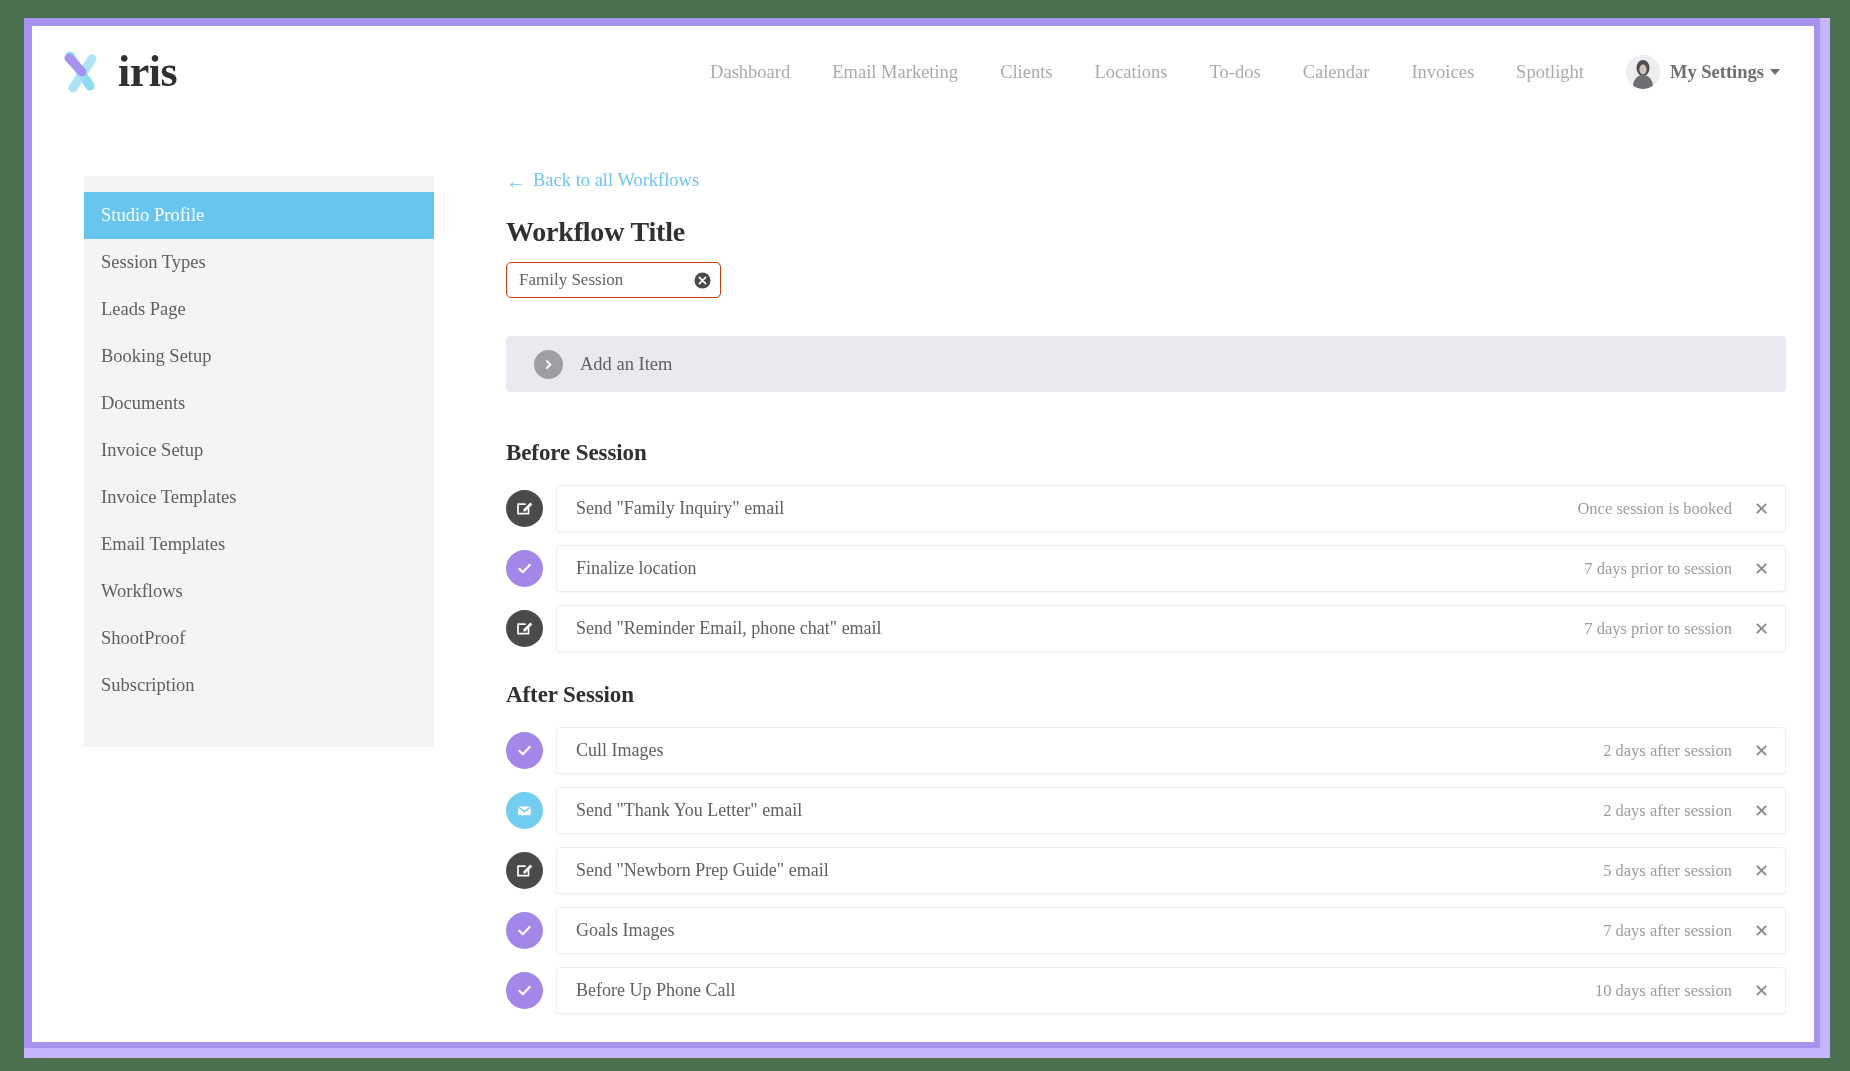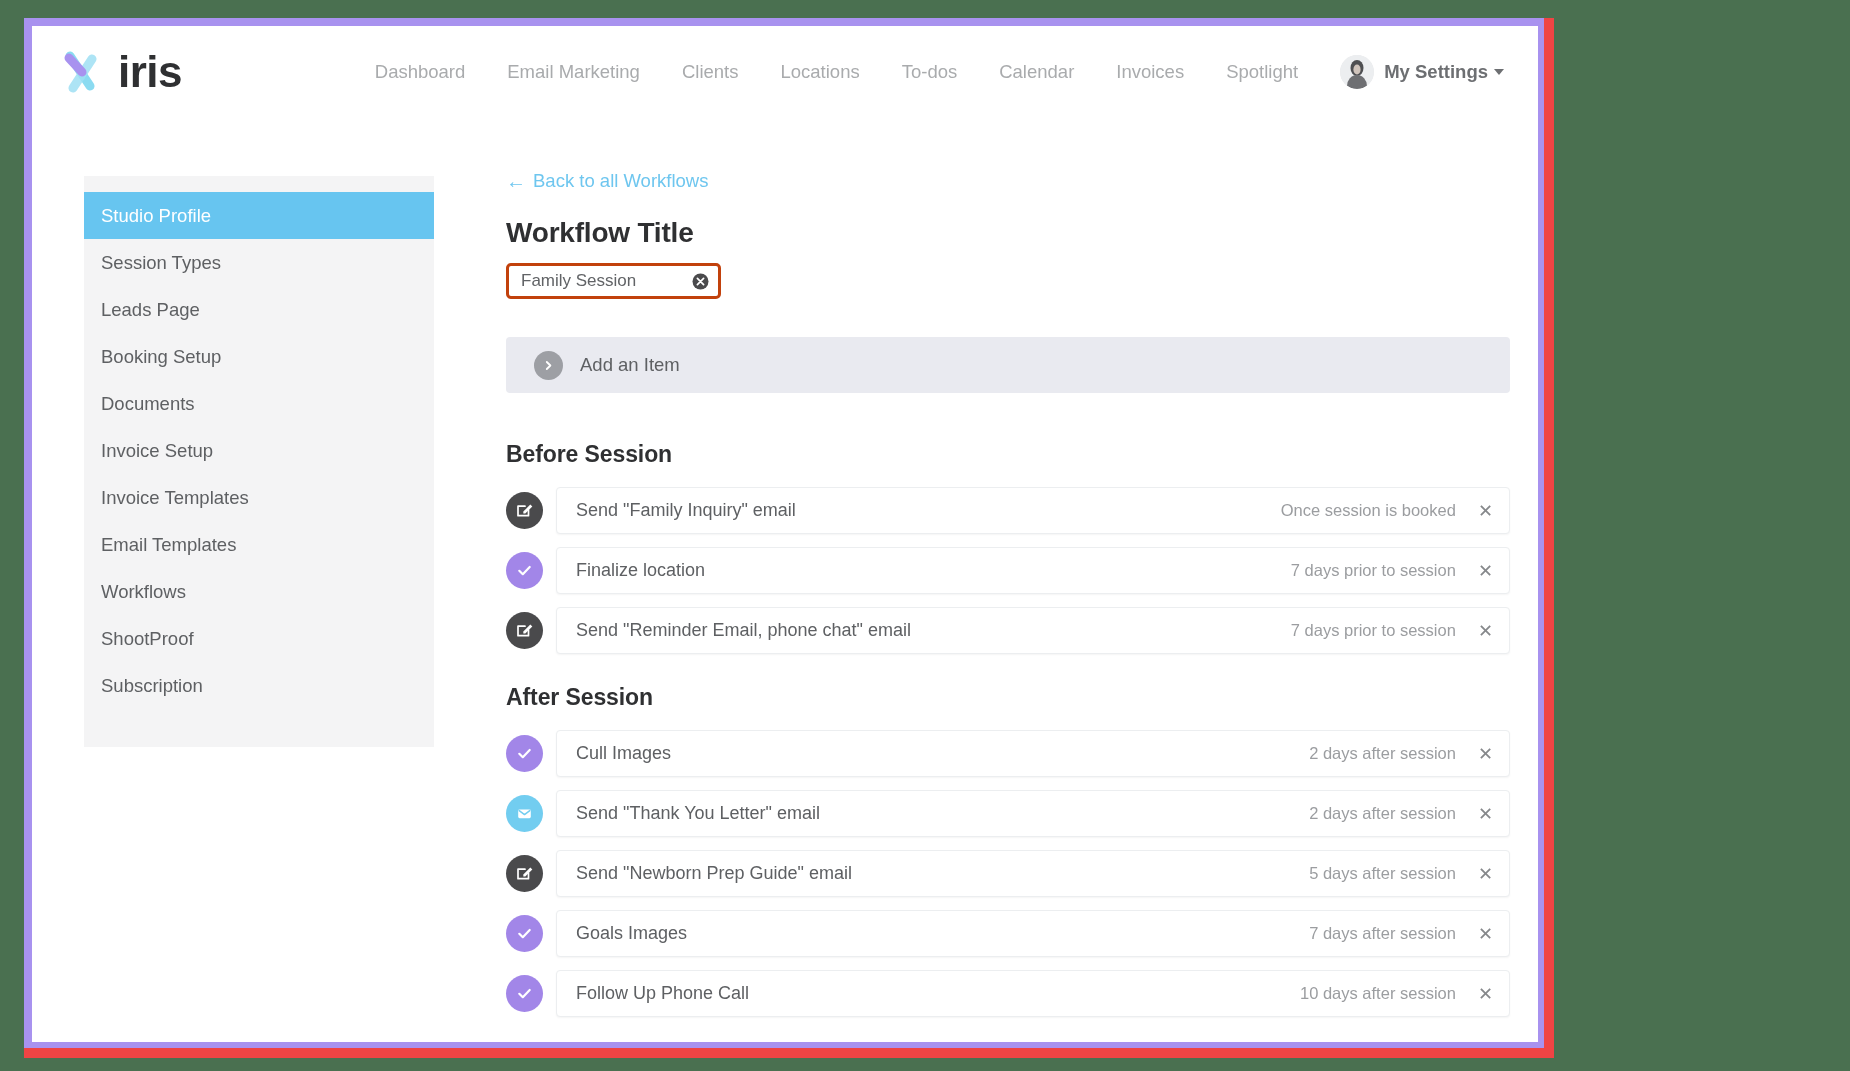--- a/index.html
+++ b/index.html
@@ -14,24 +14,25 @@
     background: #4a7050;
     font-family: "Liberation Sans", sans-serif;
     -webkit-font-smoothing: antialiased;
   }
 
   
   #frame-outer {
     position: absolute;
     left: 24px;
     top: 18px;
-    width: 1530px;
+    width: 1806px;
     height: 1040px;
-    background: #ef4444;          
+    background: #c4b5fd;          
     padding: 0 10px 10px 0;       
+    font-family: Liberation Serif, serif;
   }
   #frame-mid {
     width: 100%;
     height: 100%;
     background: #a892ef;          
     padding: 8px 6px 6px 8px;
   }
   #viewport {
     width: 100%;
     height: 100%;
@@ -155,21 +156,21 @@
   #workflow-title-heading {
     font-size: 28px;
     font-weight: 700;
     color: #2f3032;
     letter-spacing: -0.2px;
     margin-bottom: 14px;
   }
   #title-input-wrap {
     width: 215px;
     height: 36px;
-    border: 3px solid #c2410c;
+    border: 1px solid #c2410c;
     border-radius: 5px;
     display: flex;
     align-items: center;
     padding: 0 9px 0 12px;
     background: #fff;
     margin-bottom: 38px;
   }
   #title-input-value {
     flex: 1;
     font-size: 17px;
@@ -461,21 +462,21 @@
             </div>
           </div>
 
           <div class="wf-row">
             <span class="row-icon" style="background:#a286e8">
               <svg width="19" height="19" viewBox="0 0 19 19">
                 <path d="M4.3 9.8 L7.8 13.2 L14.7 6" stroke="#fff" stroke-width="2.2" fill="none" stroke-linecap="round" stroke-linejoin="round"></path>
               </svg>
             </span>
             <div class="row-card">
-              <span class="row-label">Follow Up Phone Call</span>
+              <span class="row-label">Before Up Phone Call</span>
               <span class="row-timing">10 days after session</span>
               <span class="row-remove">✕</span>
             </div>
           </div>
         </div>
 
       </div>
     </div>
   </div>
  </div>

